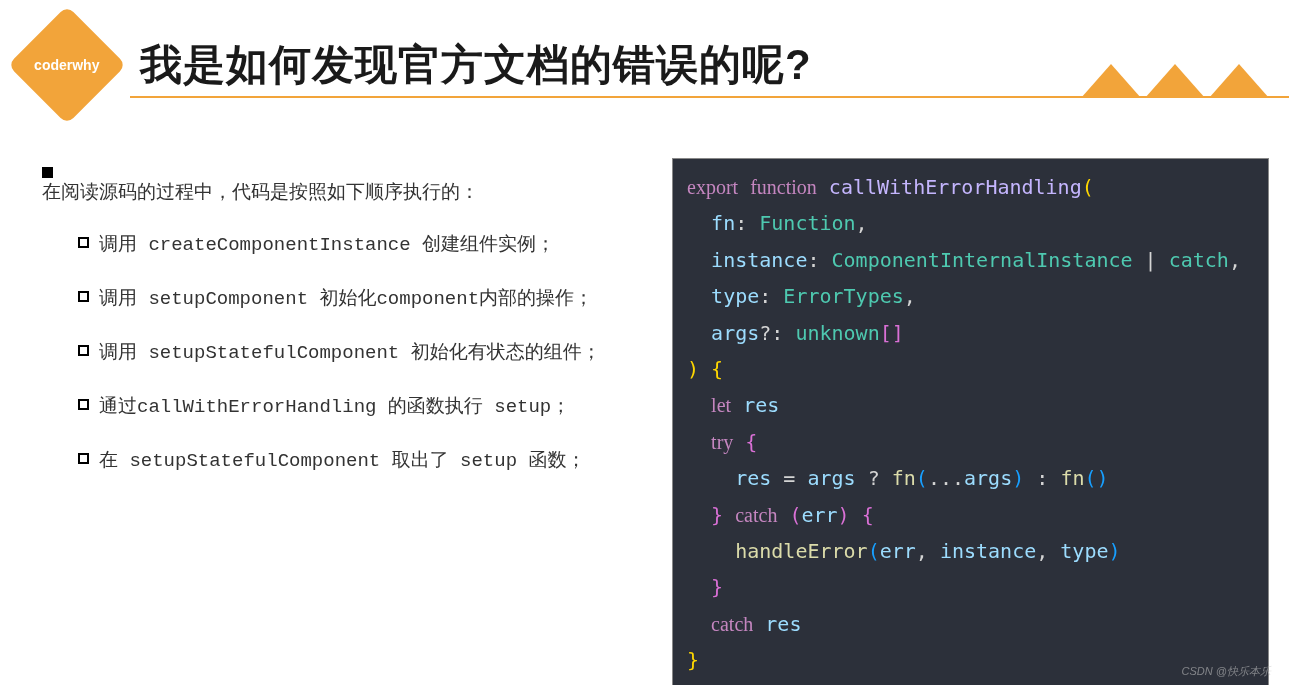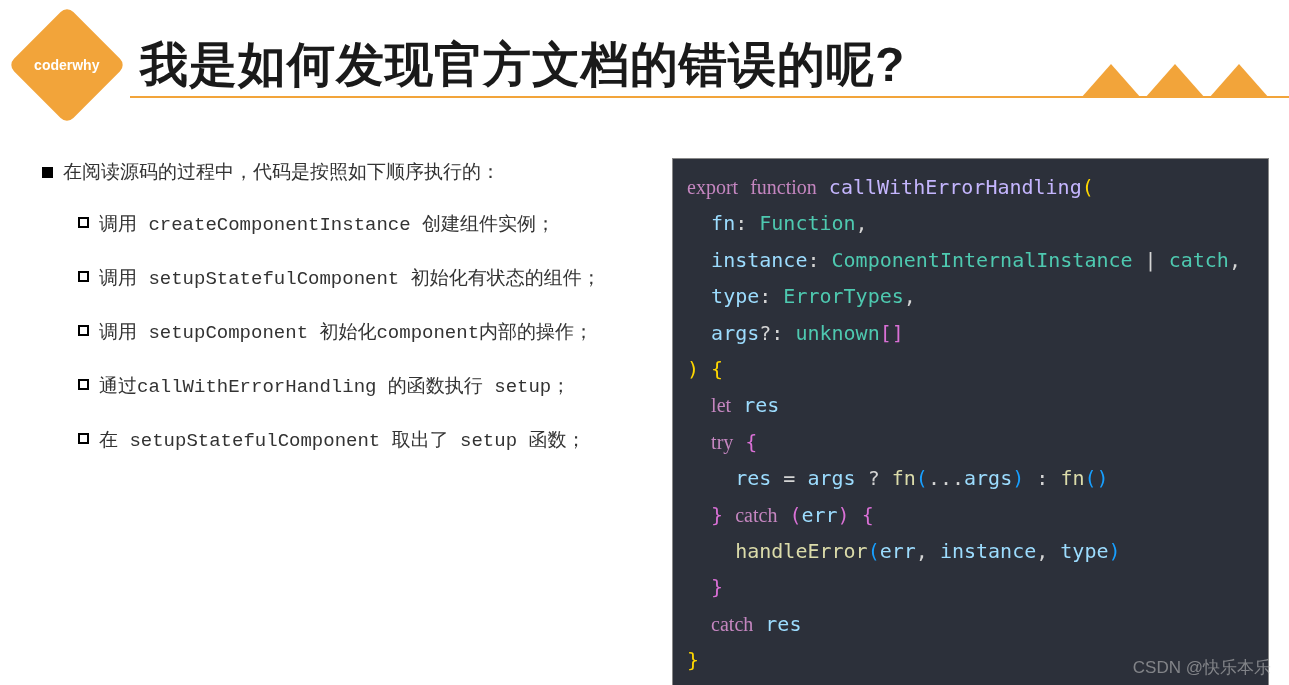--- a/index.html
+++ b/index.html
@@ -31,21 +31,21 @@
     margin-left: 12px;
     margin-right: 28px;
   }
   .logo-text {
     transform: rotate(-45deg);
     color: #ffffff;
     font-size: 14px;
     font-weight: bold;
   }
   .title {
-    font-size: 48px;
+    font-size: 42px;
     font-weight: 900;
     color: #1a1a1a;
     letter-spacing: 1px;
   }
   .divider {
     position: absolute;
     left: 130px;
     right: 0;
     top: 96px;
     height: 2px;
@@ -72,20 +72,21 @@
   }
   .left {
     width: 590px;
     font-size: 19px;
     color: #333;
     line-height: 1.5;
   }
   .bullet-main {
     display: flex;
     margin-bottom: 20px;
+    flex-direction: column;
   }
   .bullet-main .marker {
     width: 11px;
     height: 11px;
     background: #000;
     margin-top: 9px;
     margin-right: 10px;
     flex-shrink: 0;
   }
   .bullet-sub {
@@ -123,21 +124,22 @@
   .param { color: #9cdcfe; }
   .yellow { color: #dcdcaa; }
   .yb { color: #ffd700; }
   .pb { color: #da70d6; }
   .bb { color: #179fff; }
   .watermark {
     position: absolute;
     right: 18px;
     bottom: 6px;
     color: rgba(200,200,200,0.55);
-    font-size: 17px;
+    font-size: 11px;
+    font-style: italic;
   }
 </style>
 </head>
 <body>
 
 <div class="header">
   <div class="logo">
     <span class="logo-text">coderwhy</span>
   </div>
   <h1 class="title">我是如何发现官方文档的错误的呢?</h1>
@@ -154,25 +156,25 @@
     <div class="bullet-main">
       <div class="marker"></div>
       <div>在阅读源码的过程中，代码是按照如下顺序执行的：</div>
     </div>
     <div class="bullet-sub">
       <div class="marker"></div>
       <div>调用 createComponentInstance 创建组件实例；</div>
     </div>
     <div class="bullet-sub">
       <div class="marker"></div>
+      <div>调用 setupComponent 初始化component内部的操作；</div>
+    </div>
+    <div class="bullet-sub">
+      <div class="marker"></div>
       <div>调用 setupStatefulComponent 初始化有状态的组件；</div>
-    </div>
-    <div class="bullet-sub">
-      <div class="marker"></div>
-      <div>调用 setupComponent 初始化component内部的操作；</div>
     </div>
     <div class="bullet-sub">
       <div class="marker"></div>
       <div>通过callWithErrorHandling 的函数执行 setup；</div>
     </div>
     <div class="bullet-sub">
       <div class="marker"></div>
       <div>在 setupStatefulComponent 取出了 setup 函数；</div>
     </div>
   </div>

